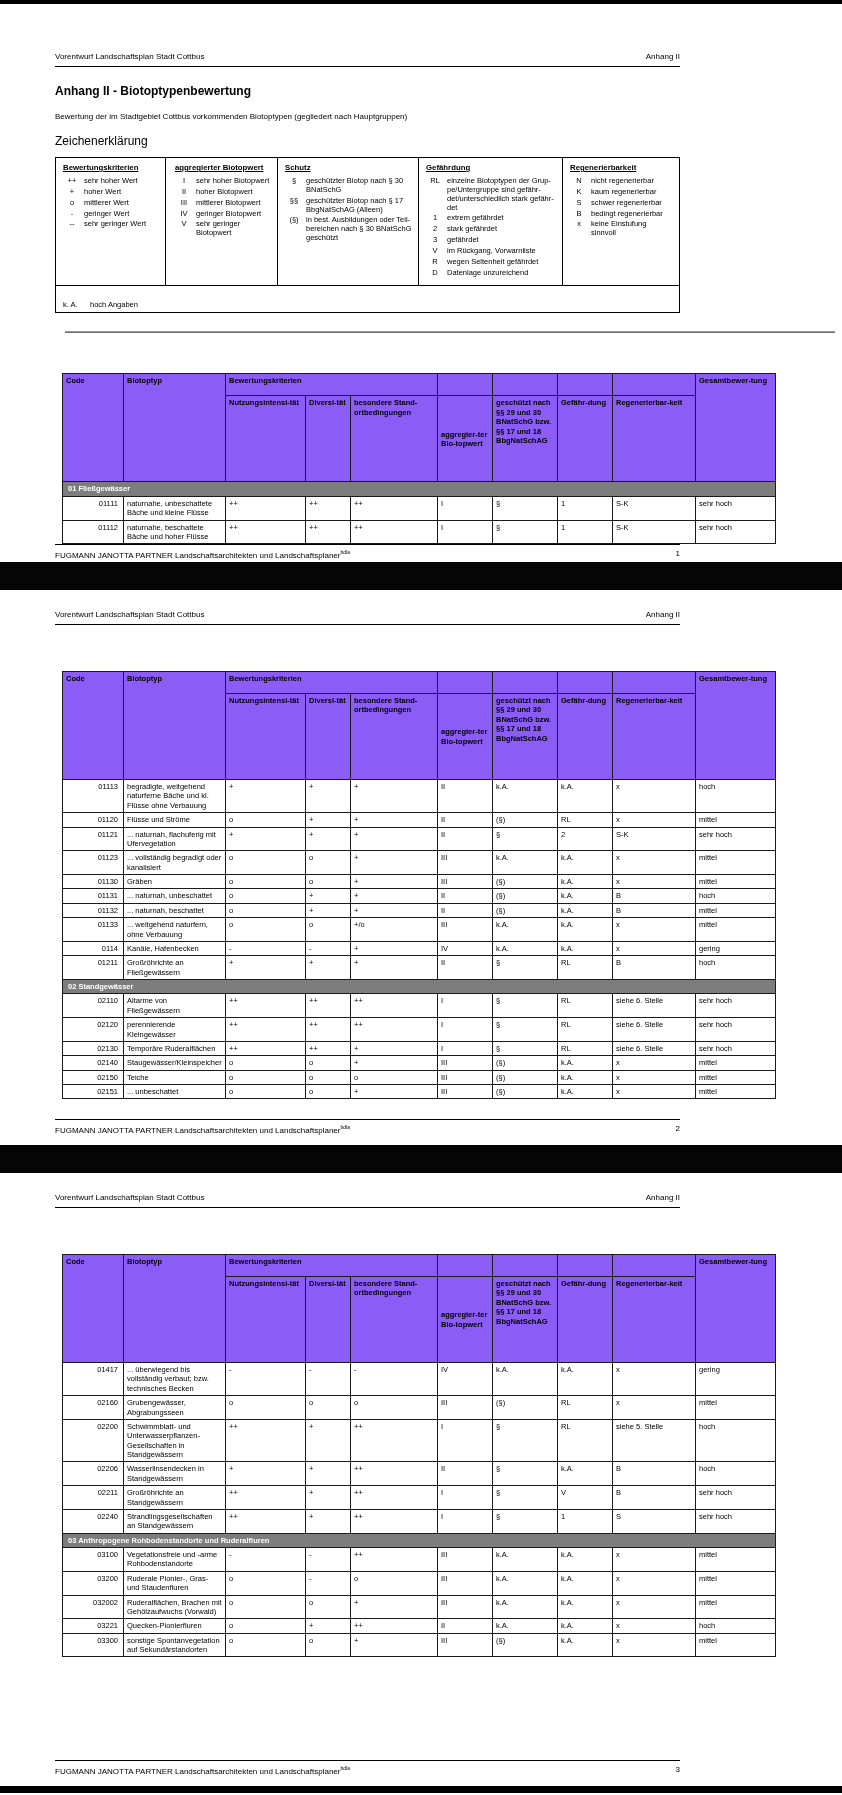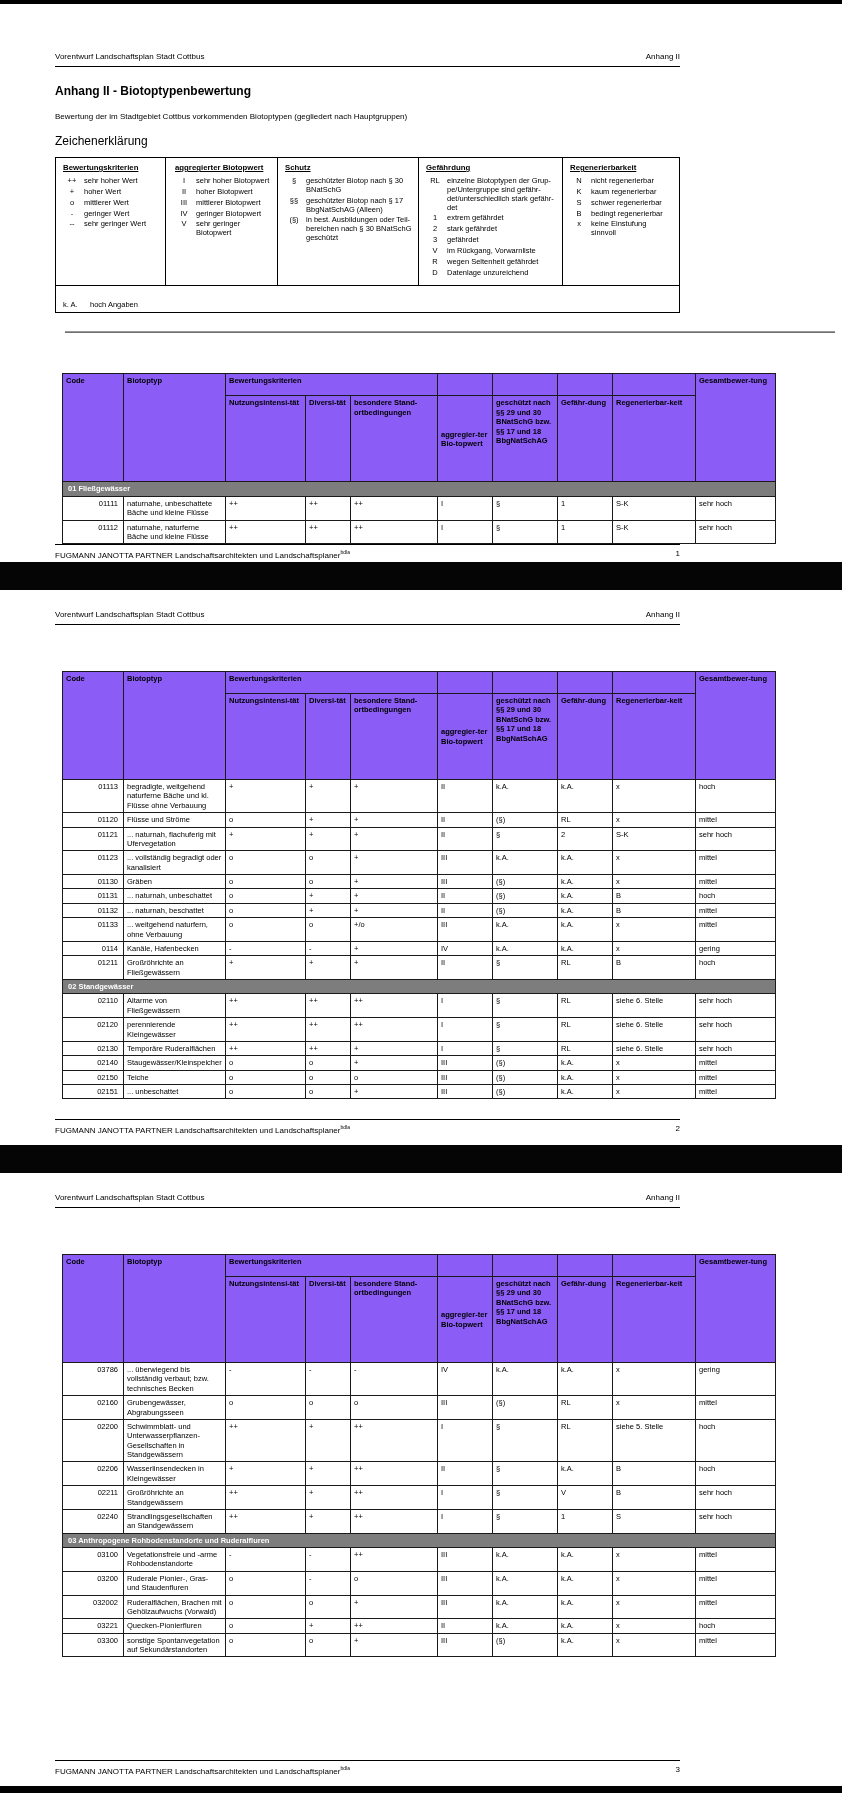--- a/index.html
+++ b/index.html
@@ -298,21 +298,21 @@
           <td>++</td>
           <td>I</td>
           <td>§</td>
           <td>1</td>
           <td>S-K</td>
           <td>sehr hoch</td>
         </tr>
 
         <tr class="drow">
           <td class="c-code">01112</td>
-          <td>naturnahe, naturferne Bäche und kleine Flüsse</td>
+          <td>naturnahe, beschattete Bäche und hoher Flüsse</td>
           <td>++</td>
           <td>++</td>
           <td>++</td>
           <td>I</td>
           <td>§</td>
           <td>1</td>
           <td>S-K</td>
           <td>sehr hoch</td>
         </tr>
       </tbody>
@@ -626,21 +626,21 @@
         <th>besondere Stand-ortbedingungen</th>
         <th class="agg">aggregier-ter Bio-topwert</th>
         <th>geschützt nach §§ 29 und 30 BNatSchG bzw. §§ 17 und 18 BbgNatSchAG</th>
         <th>Gefähr-dung</th>
         <th>Regenerierbar-keit</th>
       </tr>
     </thead>
     <tbody>
 
         <tr class="drow">
-          <td class="c-code">03786</td>
+          <td class="c-code">01417</td>
           <td>... überwiegend bis vollständig verbaut; bzw. technisches Becken</td>
           <td>-</td>
           <td>-</td>
           <td>-</td>
           <td>IV</td>
           <td>k.A.</td>
           <td>k.A.</td>
           <td>x</td>
           <td>gering</td>
         </tr>
@@ -666,21 +666,21 @@
           <td>++</td>
           <td>I</td>
           <td>§</td>
           <td>RL</td>
           <td>siehe 5. Stelle</td>
           <td>hoch</td>
         </tr>
 
         <tr class="drow">
           <td class="c-code">02206</td>
-          <td>Wasserlinsendecken in Kleingewässer</td>
+          <td>Wasserlinsendecken in Standgewässern</td>
           <td>+</td>
           <td>+</td>
           <td>++</td>
           <td>II</td>
           <td>§</td>
           <td>k.A.</td>
           <td>B</td>
           <td>hoch</td>
         </tr>
 

